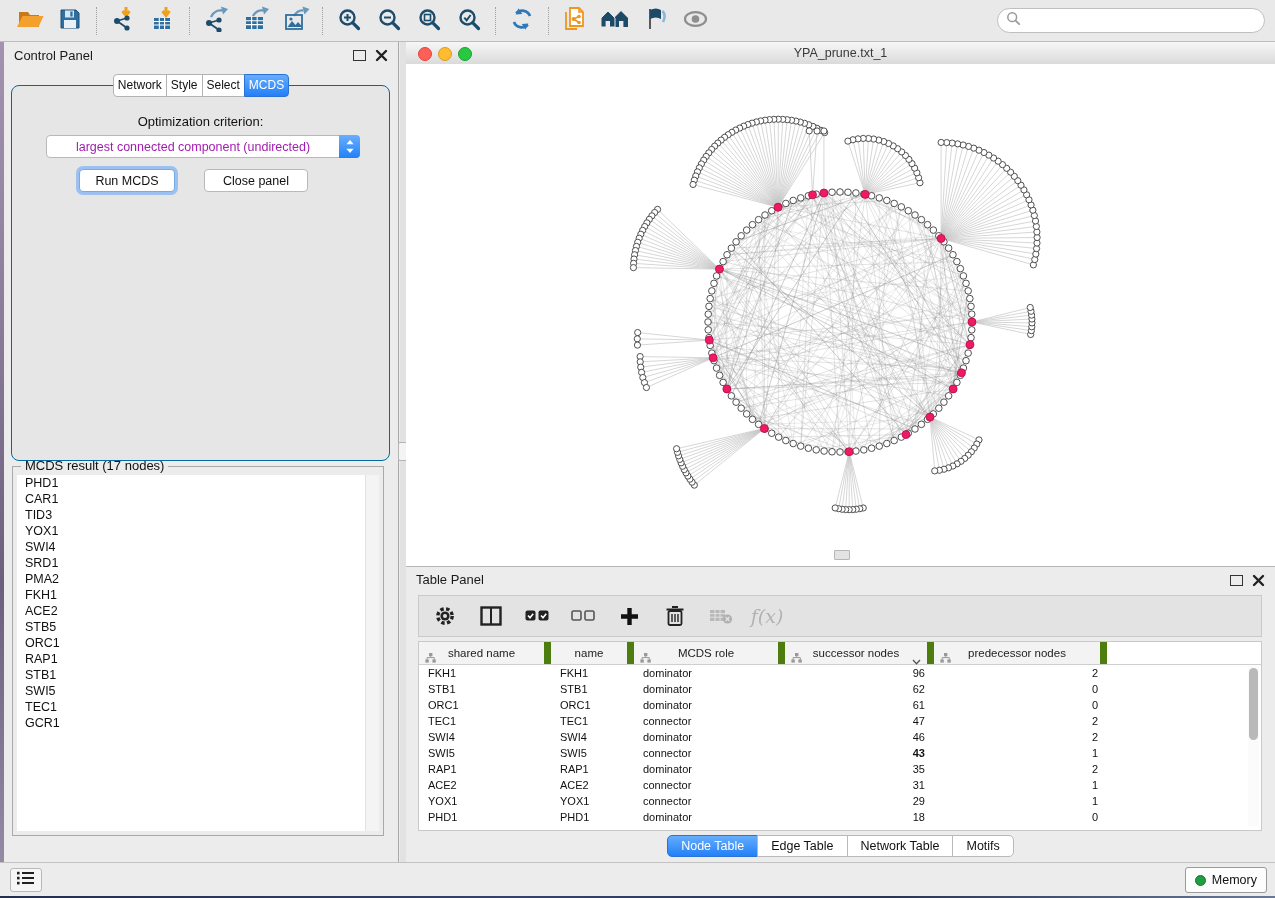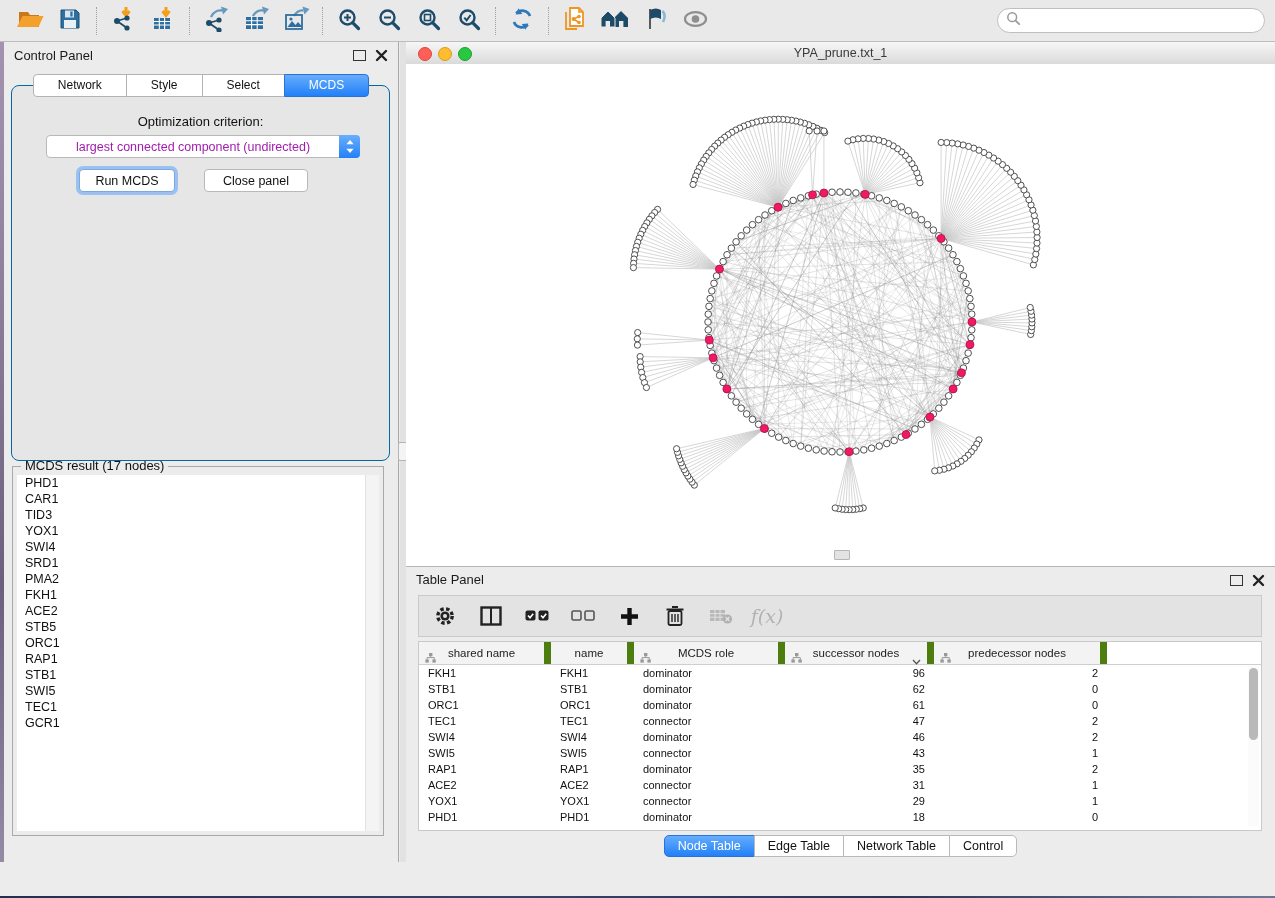--- a/index.html
+++ b/index.html
@@ -25,21 +25,21 @@
   .control-panel{position:absolute;left:4px;top:42px;width:395px;height:820px;background:#ececec;
                  border-right:1px solid #a9a9a9;box-sizing:border-box;}
   .cp-header{position:absolute;left:0;top:0;right:0;height:26px;}
   .cp-title{position:absolute;left:10px;top:6px;font-size:13px;color:#1a1a1a;}
   .panel-float{position:absolute;width:11px;height:9px;border:1.6px solid #333;top:8px;}
   .panel-close{position:absolute;top:6px;width:13px;height:13px;}
   .cp-header .panel-float{right:32px;}
   .cp-header .panel-close{right:10px;}
 
   .cp-tabs{position:absolute;left:0;top:32px;width:100%;display:flex;justify-content:center;z-index:3;}
-  .seg{height:21px;line-height:21px;padding:0 24px;font-size:12px;background:#fff;border:1px solid #b3b3b3;
+  .seg{height:21px;line-height:21px;padding:0 4px;font-size:12px;background:#fff;border:1px solid #b3b3b3;
        margin-left:-1px;color:#111;}
   .seg:first-child{border-radius:4px 0 0 4px;margin-left:0;}
   .seg:last-child{border-radius:0 4px 4px 0;}
   .seg.active{background:linear-gradient(#66adfd,#2280f8);border-color:#2a72d8;color:#fff;}
 
   .tab-content{position:absolute;left:7px;right:8px;top:43px;height:374px;background:#e6e6e6;
                border:1px solid #0369a1;border-radius:8px;z-index:1;}
   .opt-label{position:absolute;top:28px;width:100%;text-align:center;font-size:13px;color:#111;}
   .dropdown{position:absolute;left:34px;top:49px;width:314px;height:23px;background:#fff;border:1px solid #b9b9b9;
             border-radius:4px;display:flex;align-items:center;box-sizing:border-box;}
@@ -1232,21 +1232,21 @@
             <div class="tcell" style="width: 132px;">SWI4</div>
             <div class="tcell" style="width: 83px;">SWI4</div>
             <div class="tcell" style="width: 151px;">dominator</div>
             <div class="tcell num" style="width: 149px;">46</div>
             <div class="tcell num" style="width: 173px;">2</div>
           </div>
           <div class="trow">
             <div class="tcell" style="width: 132px;">SWI5</div>
             <div class="tcell" style="width: 83px;">SWI5</div>
             <div class="tcell" style="width: 151px;">connector</div>
-            <div class="tcell num" style="width: 149px;">43</div>
+            <div class="tcell num" style="width: 149px; font-weight: bold;">43</div>
             <div class="tcell num" style="width: 173px;">1</div>
           </div>
           <div class="trow">
             <div class="tcell" style="width: 132px;">RAP1</div>
             <div class="tcell" style="width: 83px;">RAP1</div>
             <div class="tcell" style="width: 151px;">dominator</div>
             <div class="tcell num" style="width: 149px;">35</div>
             <div class="tcell num" style="width: 173px;">2</div>
           </div>
           <div class="trow">
@@ -1273,18 +1273,34 @@
         </div>
       <div class="tbl-scroll">
         <div class="tbl-thumb"></div>
       </div>
     </div>
 
     <div class="tp-tabs">
       <div class="tp-tab active">Node Table</div>
       <div class="tp-tab">Edge Table</div>
       <div class="tp-tab">Network Table</div>
-      <div class="tp-tab">Control</div>
+      <div class="tp-tab">Motifs</div>
     </div>
   </div>
 
+  <div class="status-bar">
+    <div class="list-btn">
+      <span><svg width="18" height="14" viewBox="0 0 18 14">
+        <path d="M5 2 h12 M5 7 h12 M5 12 h12" stroke="#222" stroke-width="2"></path>
+        <g fill="#222">
+              <rect x="0" y="0.8" width="2.6" height="2.6"></rect>
+              <rect x="0" y="5.8" width="2.6" height="2.6"></rect>
+              <rect x="0" y="10.8" width="2.6" height="2.6"></rect>
+            </g>
+          </svg></span>
+    </div>
+    <div class="memory-btn">
+      <span class="mem-dot"></span>
+      <span>Memory</span>
+    </div>
+  </div>
 
 </div>
 
 </body></html>

